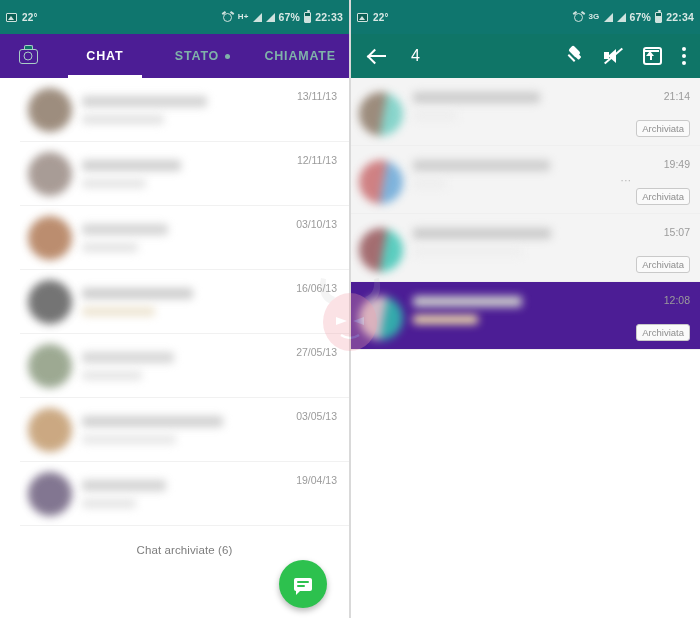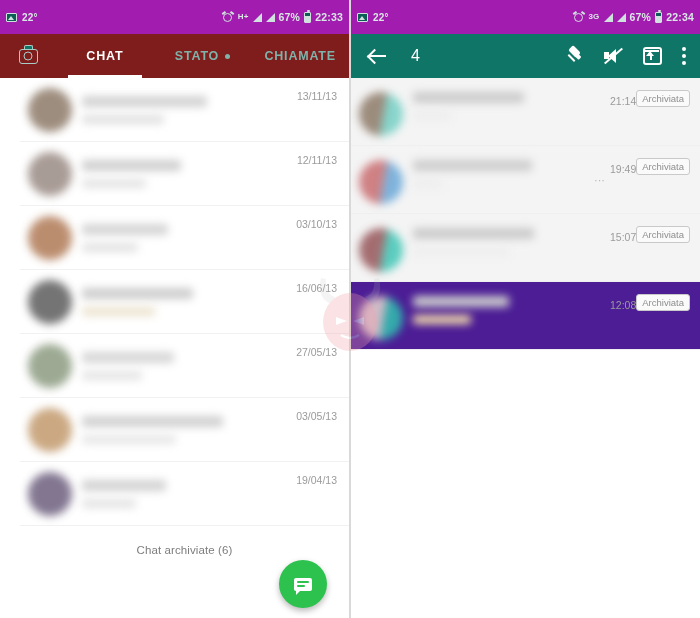--- a/index.html
+++ b/index.html
@@ -9,21 +9,21 @@
     font-family:"Liberation Sans", sans-serif;
     overflow:hidden;
   }
   .screens { display:flex; width:700px; height:618px; }
   .phone { position:relative; width:350px; height:618px; background:#ffffff; overflow:hidden; }
   .phone.left  { border-right:1px solid #d9d9d9; }
   .phone.right { border-left:1px solid #d9d9d9; }
 
   
   .statusbar {
-    height:22px; background:#a21caf; color:#d9e8e5;
+    height:22px; background:#0f766e; color:#d9e8e5;
     display:flex; align-items:center; padding:17px 6px;
     font-size:10.5px; font-weight:bold; letter-spacing:.2px;
   }
   .sb-left  { display:flex; align-items:center; gap:5px; }
   .sb-right { margin-left:auto; display:flex; align-items:center; gap:4px; }
   .sb-img-icon {
     width:11px; height:9px; border:1.3px solid #cfe2de; border-radius:1px;
     position:relative; background:#0c5f54;
   }
   .sb-img-icon:after{
@@ -49,21 +49,21 @@
     width:7px; height:11px; border:1.3px solid #cfe2de; border-radius:1px;
     position:relative; background:linear-gradient(#0c5f54 35%, #cfe2de 35%);
   }
   .battery:before{
     content:""; position:absolute; top:-3px; left:1.6px;
     width:3px; height:2px; background:#cfe2de; border-radius:1px;
   }
   .sb-pct, .sb-clock { font-size:10.5px; }
 
   
-  .appbar-left { height:44px; background:#7f1d1d; display:flex; align-items:center; }
+  .appbar-left { height:44px; background:#4c1d95; display:flex; align-items:center; }
   .cam-btn { width:56px; display:flex; align-items:center; justify-content:center; }
   .cam-icon {
     width:19px; height:15px; border:1.8px solid #a9cdc6; border-radius:3px;
     position:relative;
   }
   .cam-icon:before{
     content:""; position:absolute; left:50%; top:50%; transform:translate(-50%,-50%);
     width:7px; height:7px; border:1.7px solid #a9cdc6; border-radius:50%;
   }
   .cam-icon:after{
@@ -200,21 +200,21 @@
 
   
   .sellist { background:#ffffff; height:calc(618px - 22px - 44px); }
   .selrow {
     position:relative; display:flex; align-items:flex-start;
     padding:10px 10px 10px 8px; border-bottom:1px solid #efefef;
     background:#f4f4f4; height:68px; overflow:hidden;
   }
   .selrow .avatar { margin-top:4px; }
   .selrow .rowtext { margin-top:4px; }
-  .selmeta { display:flex; align-items:flex-end; gap:0; flex:none; padding-top:2px; }
+  .selmeta { display:flex; flex-direction:column; align-items:flex-end; gap:18px; flex:none; padding-top:2px; }
   .seltime { font-size:10.5px; color:#9b9b9b; }
   .chip {
     font-size:9.5px; color:#8e8e8e; border:1px solid #c9c9c9;
     border-radius:3px; padding:2px 5px; background:#fafafa; white-space:nowrap;
   }
   .ellipsis { font-size:11px; color:#b5b5b5; align-self:center; margin-right:5px; }
 
   
   .watermark {
     position:absolute; left:311px; top:272px; width:78px; height:82px;

